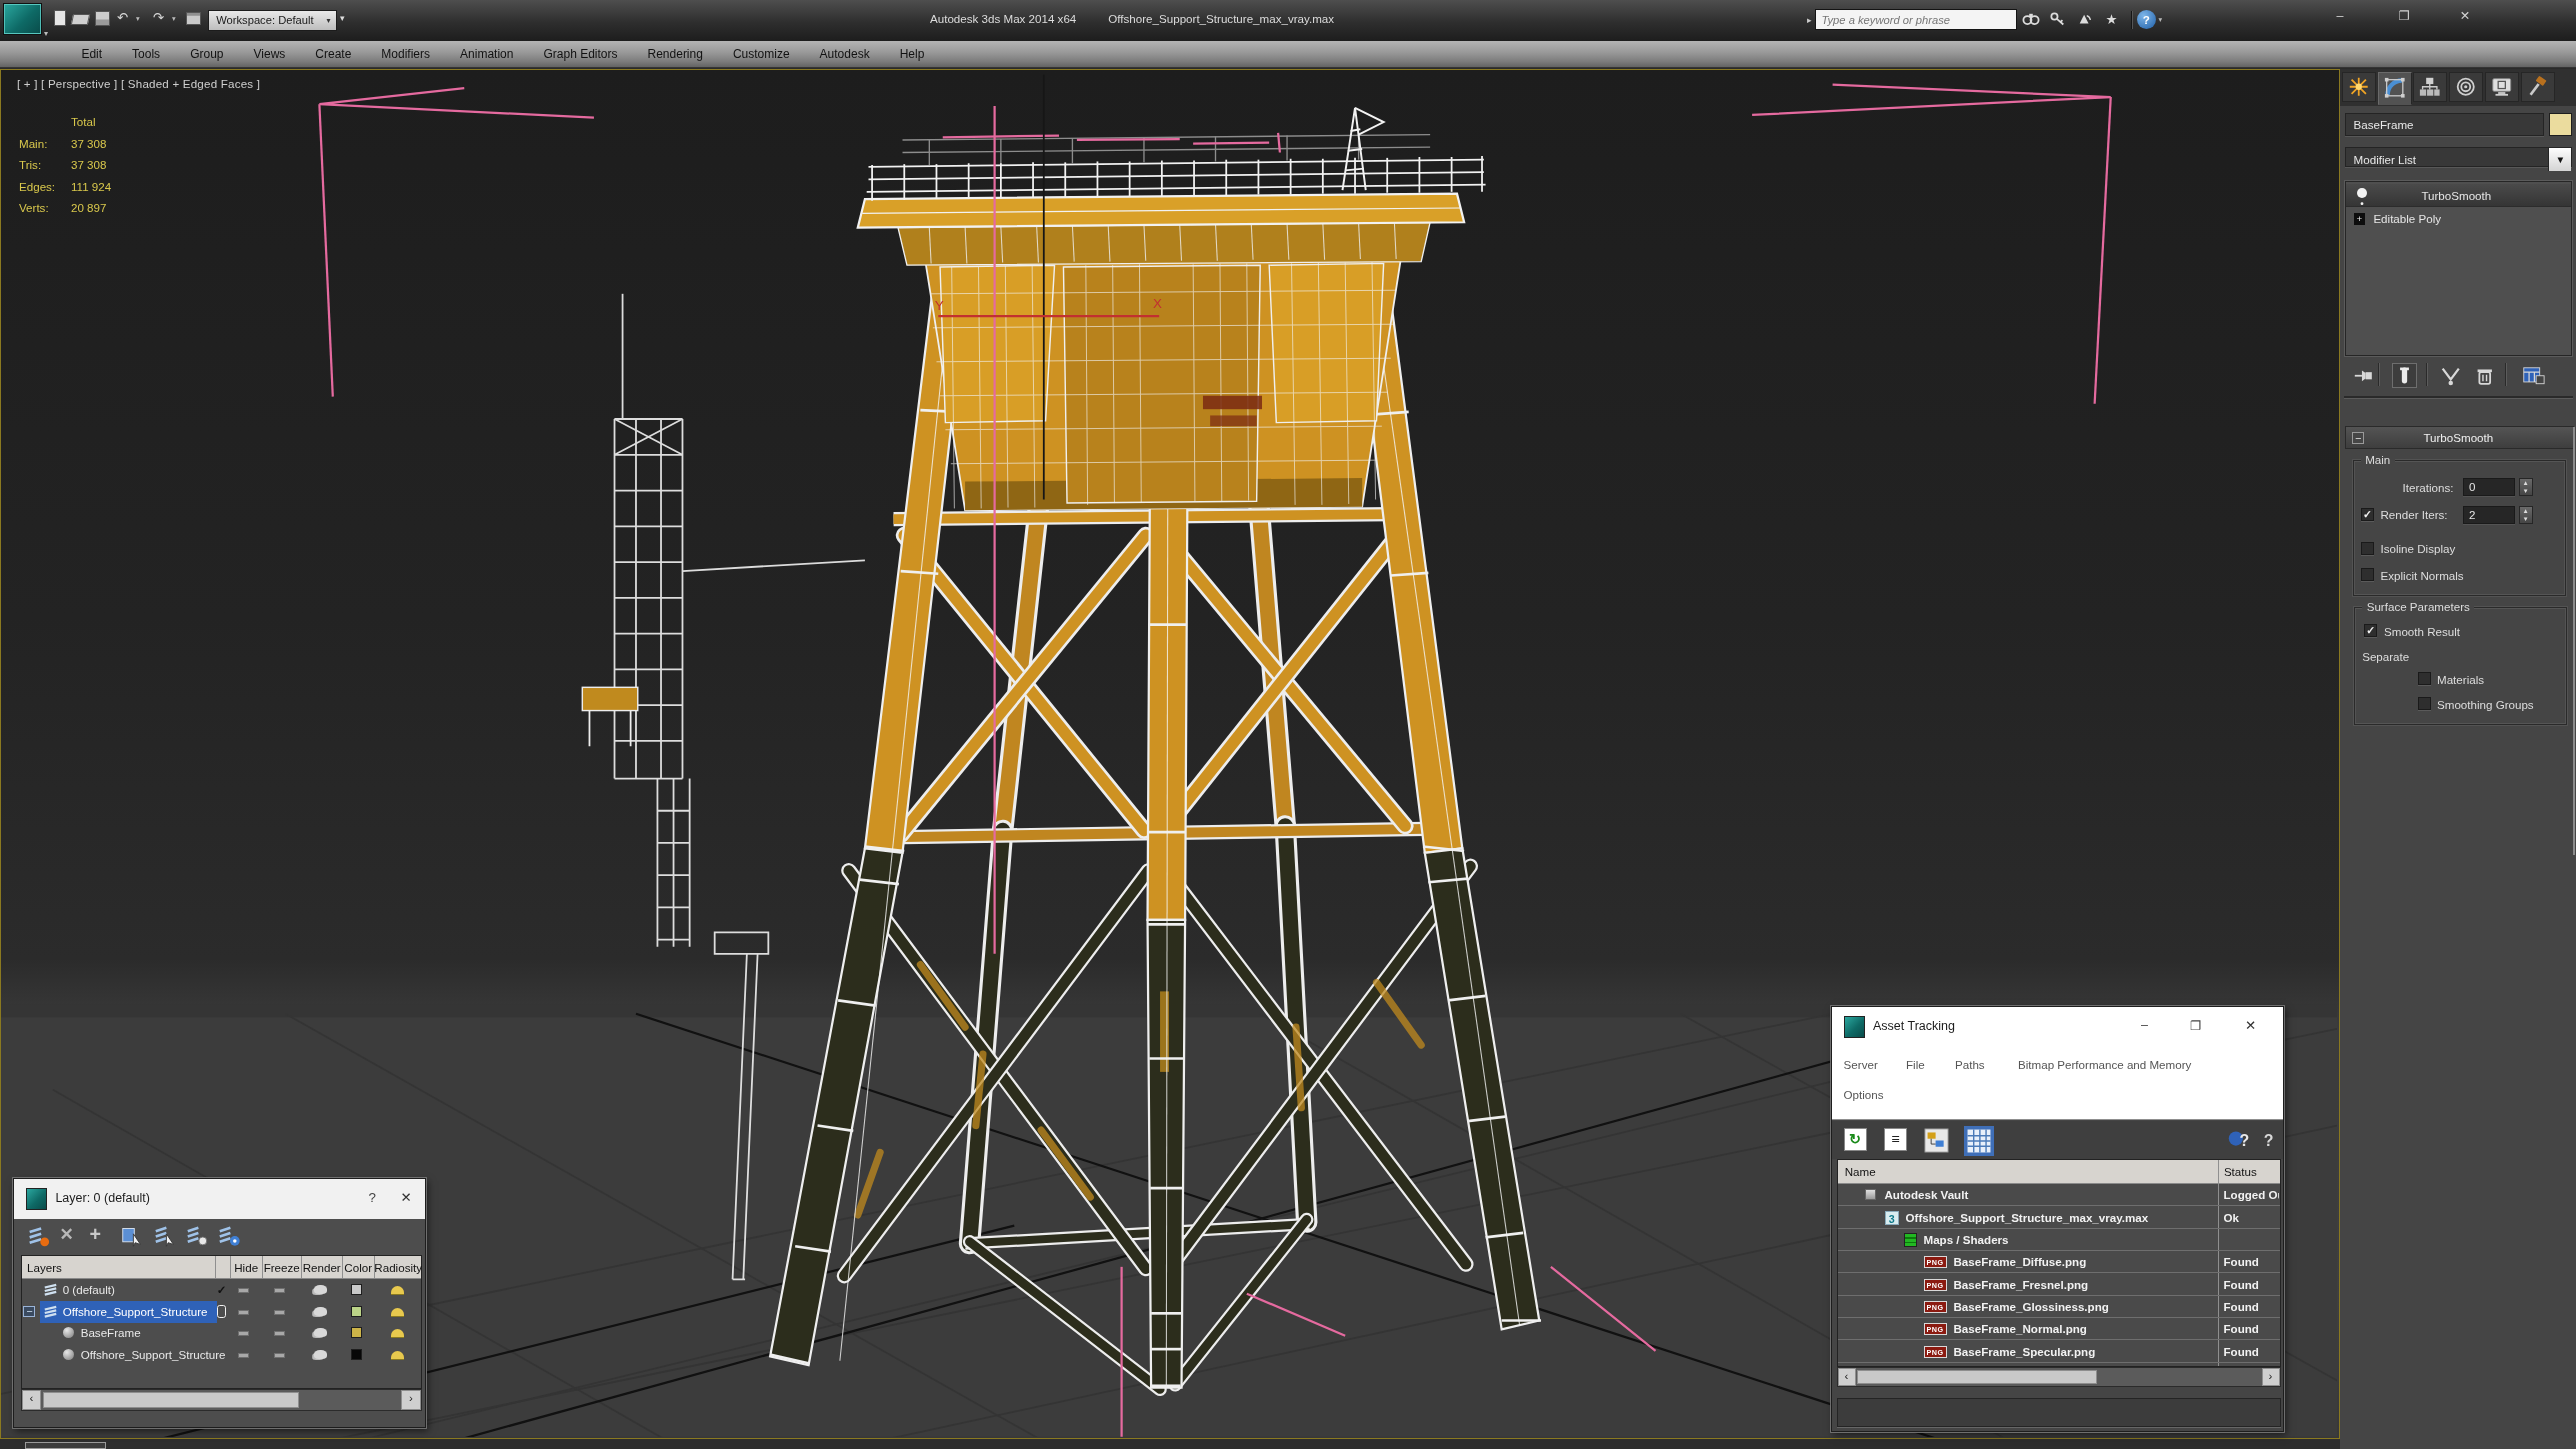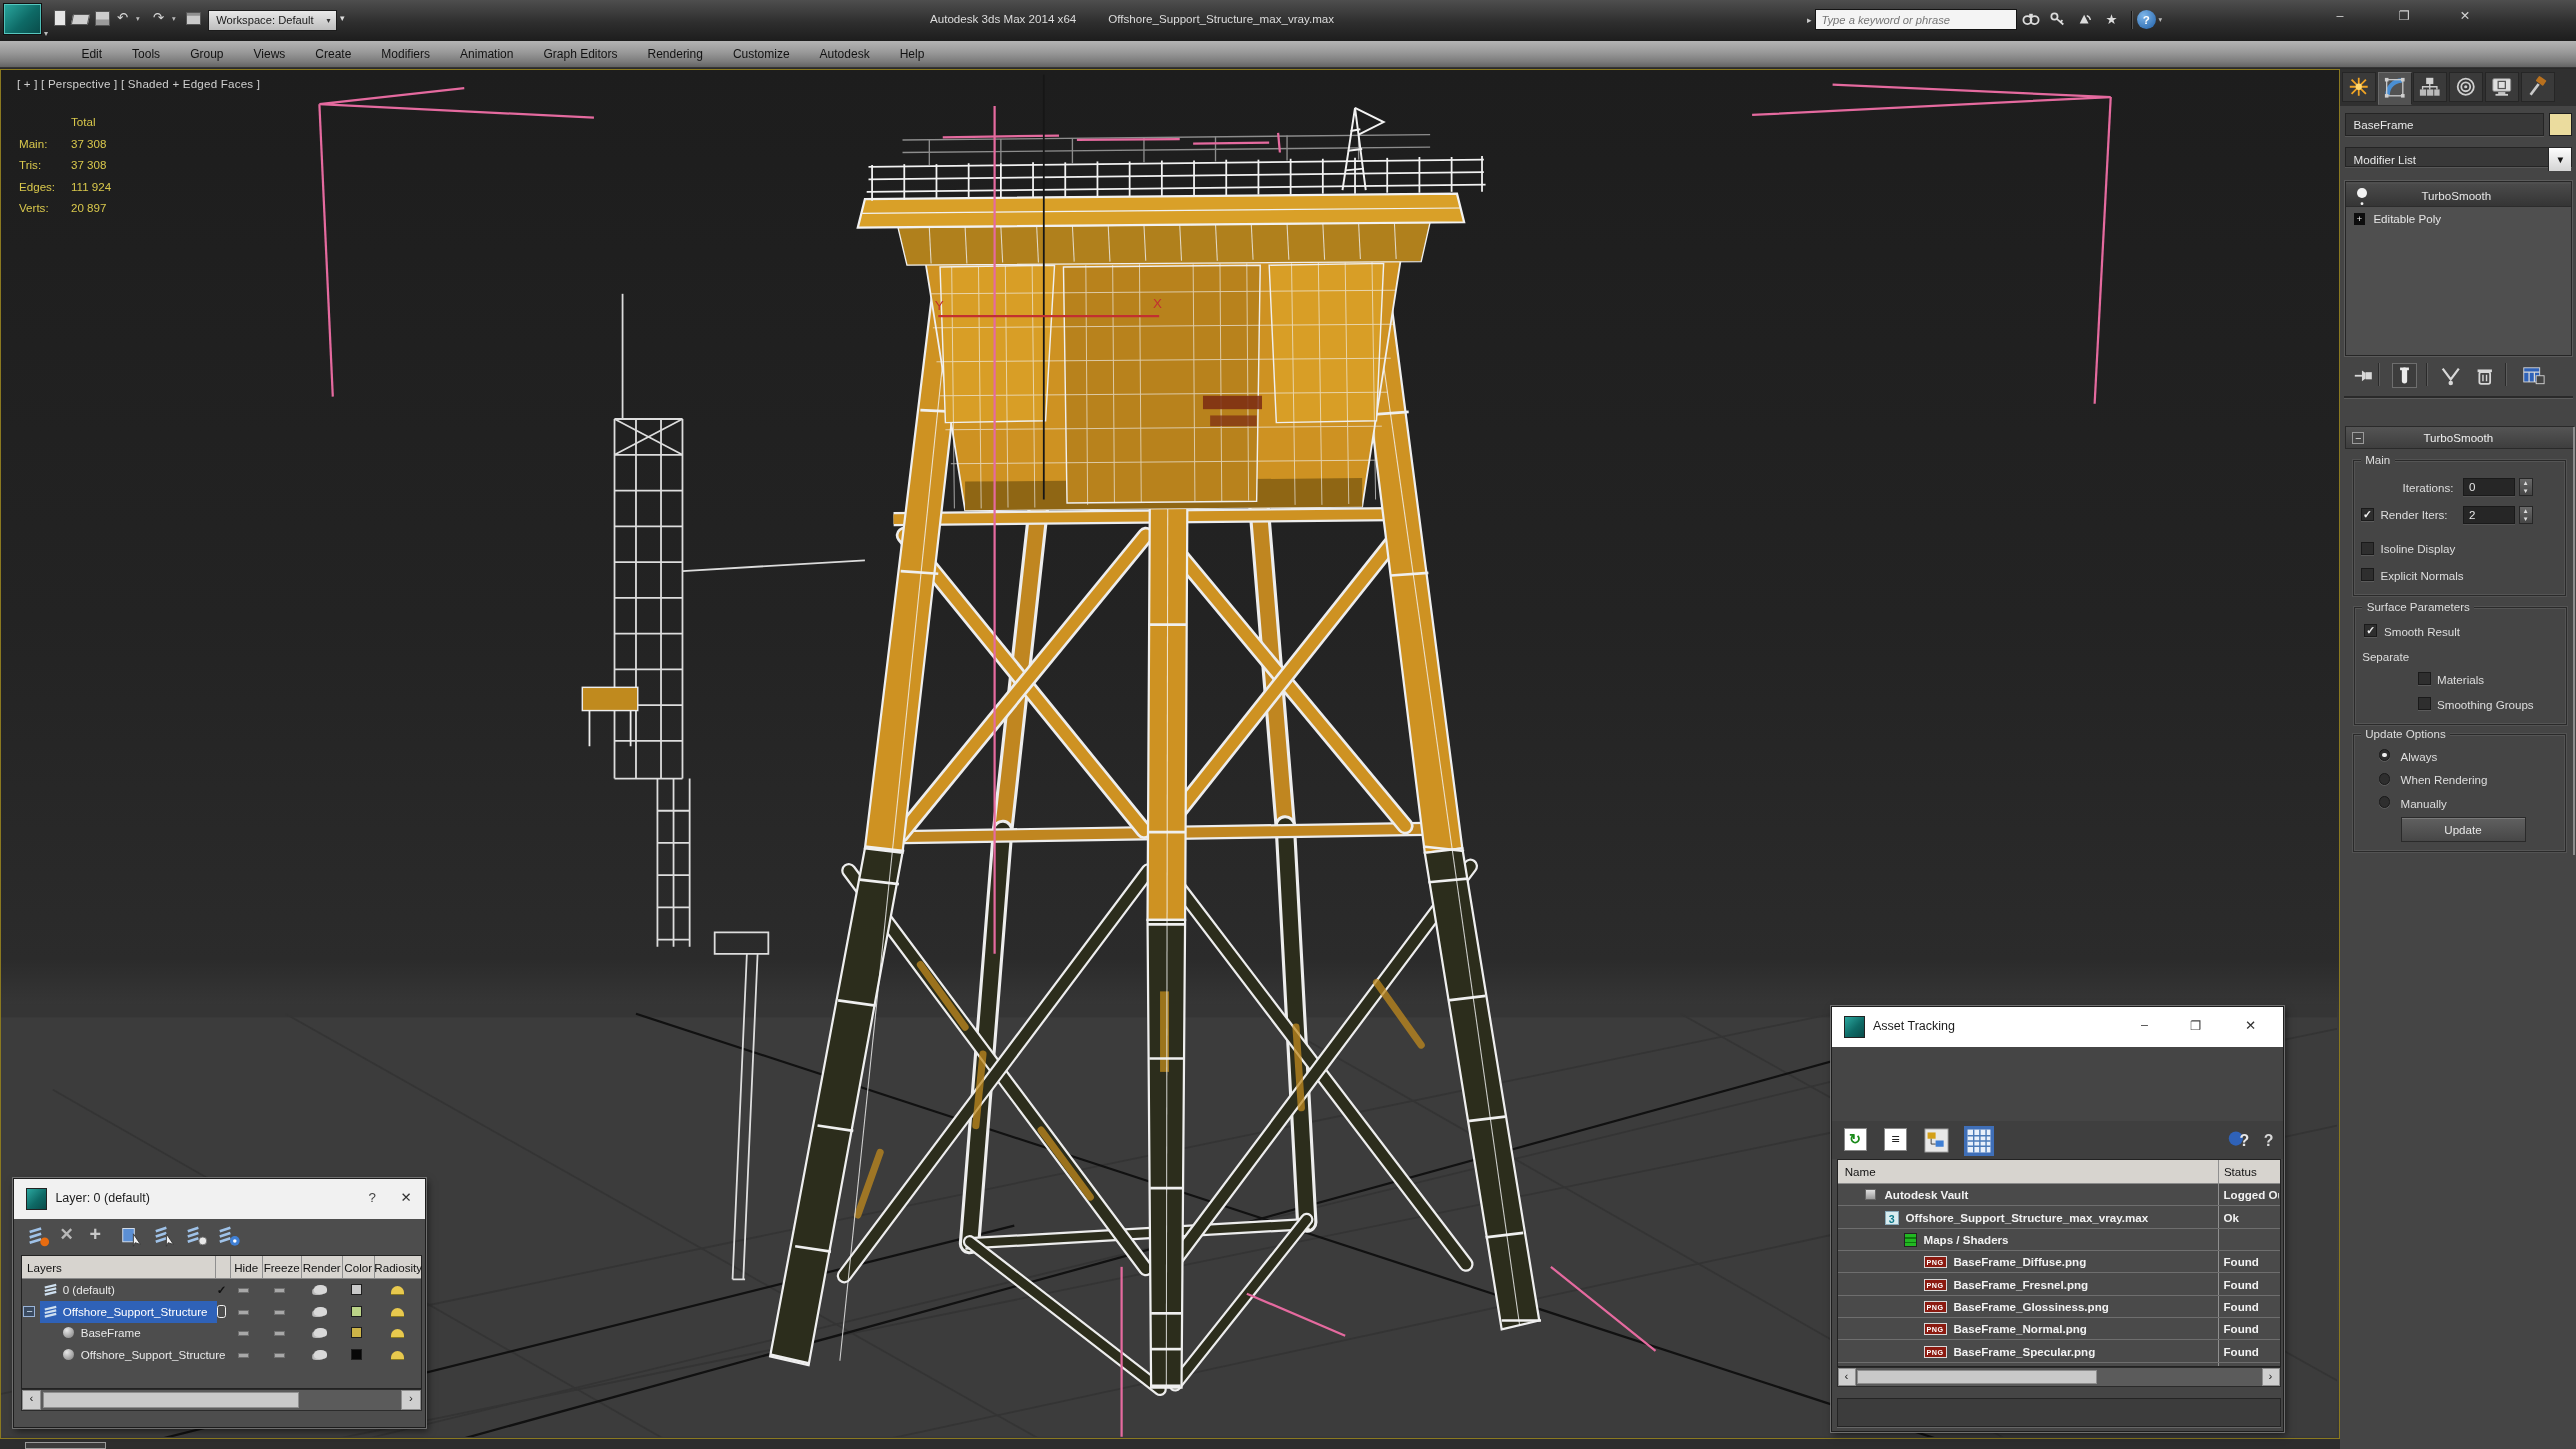--- a/index.html
+++ b/index.html
@@ -557,32 +557,20 @@
         <span>✓</span>
       </span>
     <span class="abs plabel" style="left:29px;top:17px">Smooth Result</span>
     <span class="abs plabel" style="left:7.2px;top:42px">Separate</span>
     <span class="abs cb" style="left:63px;top:64px"></span>
     <span class="abs plabel" style="left:82px;top:65px">Materials</span>
     <span class="abs cb" style="left:63px;top:89px"></span>
     <span class="abs plabel" style="left:82px;top:90px">Smoothing Groups</span>
   </div>
 
-  <div class="abs grp" style="left:12.5px;top:665px;width:213px;height:118px">
-    <span class="grp-t">Update Options</span>
-    <span class="abs radio" style="left:25px;top:14.3px">
-        <span class="dot"></span>
-      </span>
-    <span class="abs plabel" style="left:47px;top:15px">Always</span>
-    <span class="abs radio" style="left:25px;top:38px"></span>
-    <span class="abs plabel" style="left:47px;top:38px">When Rendering</span>
-    <span class="abs radio" style="left:25px;top:61px"></span>
-    <span class="abs plabel" style="left:47px;top:62px">Manually</span>
-    <button class="abs" style="left:47px;top:82px;width:125px;height:25px;background:linear-gradient(#606060,#474747);border:0.9px solid #2a2a2a;box-shadow:inset 0 0.9px 0 #7a7a7a;color:#e8e8e8;font-family:inherit;font-size:11.6px">Update</button>
-  </div>
   <div class="abs" style="left:233px;top:358px;width:1.8px;height:428px;background:#8c8c8c"></div>
 </div>
 
 <div class="abs dlg" style="left:13.4px;top:1178px;width:413px;height:250px">
   <div class="dlg-title">
     <span class="dlg-ico"></span>
     <span style="position:absolute;left:41px;top:11.6px">Layer: 0 (default)</span>
     <span style="position:absolute;left:354px;top:10.7px;color:#444;font-size:13.4px">?</span>
     <span style="position:absolute;left:386px;top:10.7px;color:#333;font-size:13.4px">✕</span>
   </div>
@@ -704,20 +692,27 @@
 
 <div class="abs dlg" style="left:1831px;top:1006px;width:453px;height:426px;background:#454545">
   <div class="dlg-title" style="background:#fff">
     <span class="dlg-ico"></span>
     <span style="position:absolute;left:41px;top:11.6px">Asset Tracking</span>
     <span style="position:absolute;left:309px;top:10.7px;color:#444">–</span>
     <span style="position:absolute;left:358px;top:10.7px;color:#444">❐</span>
     <span style="position:absolute;left:413px;top:10.7px;color:#333;font-size:13.4px">✕</span>
   </div>
 
+  <div style="position:absolute;left:0;top:40px;width:100%;height:73px;background:#fff;color:#555;border-bottom:0.9px solid #8f8f8f">
+    <span class="abs" style="left:11.6px;top:10.7px">Server</span>
+    <span class="abs" style="left:74px;top:10.7px">File</span>
+    <span class="abs" style="left:123px;top:10.7px">Paths</span>
+    <span class="abs" style="left:186px;top:10.7px">Bitmap Performance and Memory</span>
+    <span class="abs" style="left:11.6px;top:41px">Options</span>
+  </div>
 
   <div style="position:absolute;left:0;top:114px;width:100%;height:38px;background:#3f3f3f">
     <span class="abs" style="left:11.6px;top:7.2px;width:23px;height:23px;background:#fff;border:0.9px solid #888;color:#1a8a1a;font-weight:bold;text-align:center;line-height:21.5px;font-size:14.3px">↻</span>
     <span class="abs" style="left:52px;top:7.2px;width:23px;height:23px;background:#fff;border:0.9px solid #888;color:#222;text-align:center;line-height:21.5px;font-size:14.3px">≡</span>
     <span class="abs" style="left:92px;top:7.2px">
       <svg width="25" height="25" viewBox="0 0 28 28">
           <rect x="1" y="1" width="26" height="26" fill="#e8e8e8" stroke="#888"></rect>
           <rect x="4" y="5" width="9" height="7" fill="#d4a018"></rect>
           <rect x="13" y="14" width="9" height="7" fill="#3f7fd4"></rect>
           <path d="M8,12 L8,18 L13,18" stroke="#333" fill="none"></path>

